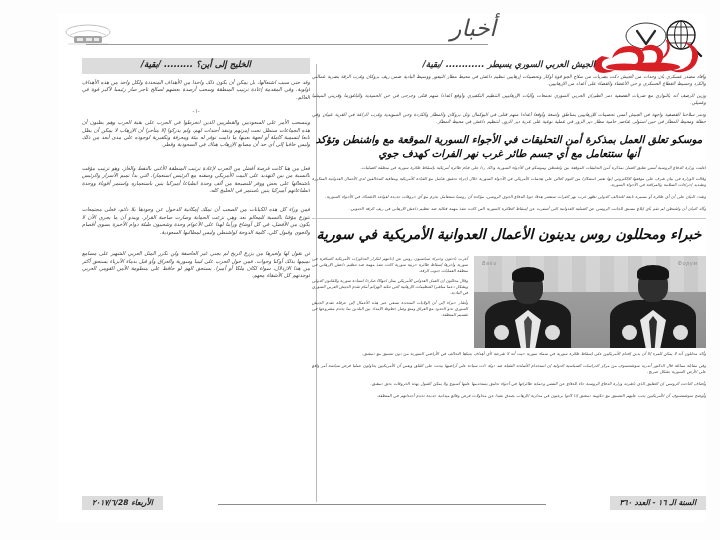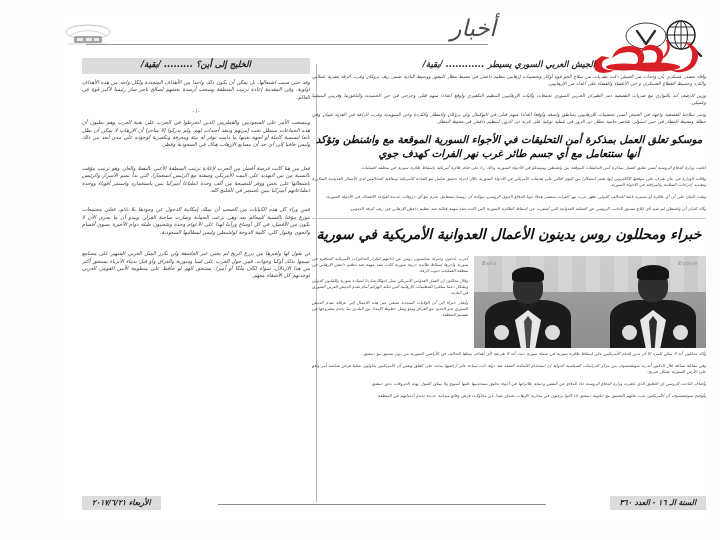--- a/index.html
+++ b/index.html
@@ -466,18 +466,18 @@
       <div style="clear:both"></div>
 
       <p class="para tiny">وأكد محللون أنه لا يمكن للمرء إلا أن يدين إقدام الأمريكيين على إسقاط طائرة سورية في سماء سورية حيث أنه لا شرعية لأي أهداف يتبناها التحالف في الأراضي السورية من دون تنسيق مع دمشق.</p>
       <p class="para tiny">وفي مقابلة مماثلة قال الدكتور أندريه سوشنتسوف من مركز الدراسات السياسية الدولية إن استخدام الأسلحة الثقيلة ضد دولة ذات سيادة على أراضيها يبحث على القلق ويعني أن الأمريكيين يحاولون عمليا فرض سياسة أمر واقع على الأرض السورية بشكل صريح.</p>
       <p class="para tiny">وأضاف الباحث الروسي إن التعليق الذي باشرته وزارة الدفاع الروسية جاء للدفاع عن النفس وحماية طائراتها في أجواء تحليق يستخدمها عليها أسبوع ولا يمكن القبول بهذه الخروقات بحق دمشق.</p>
       <p class="para tiny">وأوضح سوشنتسوف أن الأمريكيين يجب عليهم التنسيق مع حكومة دمشق إذا كانوا يرغبون في محاربة الإرهاب بصدق بعيدا عن محاولات فرض وقائع ميدانية جديدة تخدم أجنداتهم في المنطقة.</p>
     </div>
 
     <div class="footer">
       <div class="footer-rule"></div>
-      <div class="footer-chip left">الأربعاء ٢٠١٧/٦/٢١</div>
+      <div class="footer-chip left">الأربعاء ٢٠١٧/٦/28</div>
       <div class="footer-chip right">السنة الـ ١٦ - العدد ٣٦٠</div>
     </div>
 
   </div>
 </div>
 
 </body></html>

